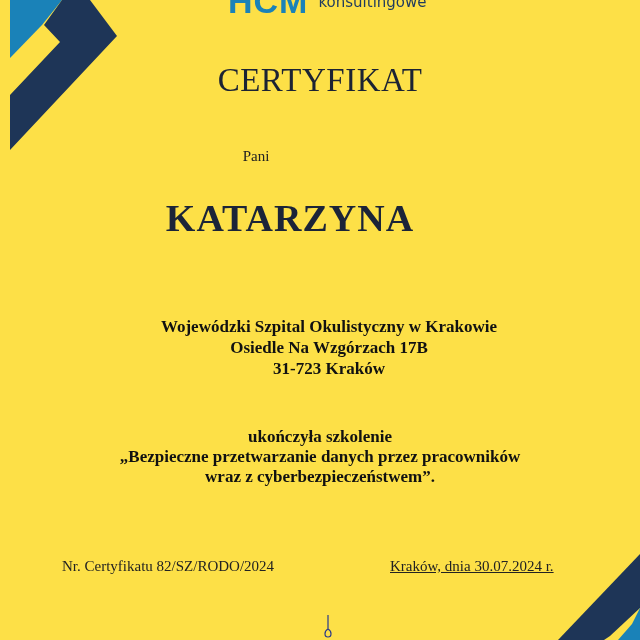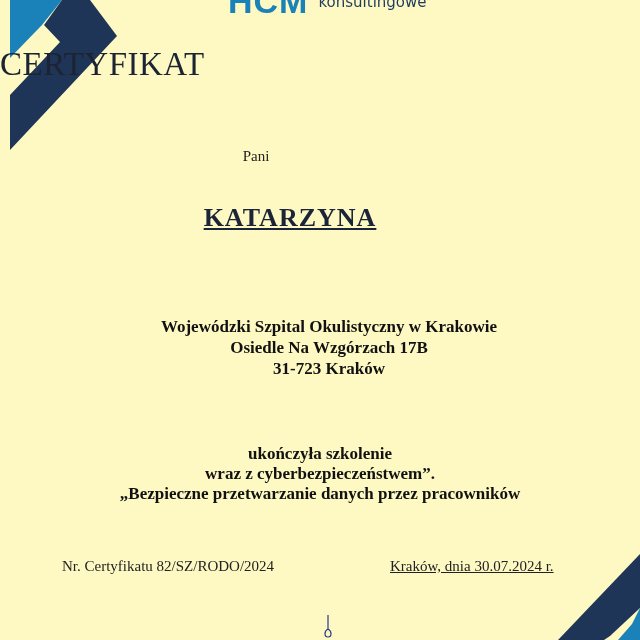--- a/index.html
+++ b/index.html
@@ -7,21 +7,21 @@
       padding: 0;
       width: 640px;
       height: 640px;
       overflow: hidden;
       background: #ffffff;
     }
     .page {
       position: relative;
       width: 640px;
       height: 640px;
-      background: #fef9c3;
+      background: #fde047;
       overflow: hidden;
       font-family: "Liberation Serif", serif;
       color: #111;
     }
     .deco { position: absolute; left: 0; top: 0; }
     .logo-area {
       position: absolute;
       top: -14px;
       left: 228px;
       height: 30px;
@@ -39,61 +39,61 @@
     }
     .logo-text {
       font-family: "DejaVu Sans", sans-serif;
       font-size: 15px;
       color: #1e3a5f;
       line-height: 20px;
       margin-bottom: 4px;
     }
     .title {
       position: absolute;
-      top: 46px;
+      top: 62px;
       left: 0;
       width: 640px;
+      text-align: center;
       font-size: 33px;
       color: #1c2333;
       letter-spacing: 0.5px;
     }
     .salutation {
       position: absolute;
       top: 148px;
       left: 0; width: 512px;
       text-align: center;
       font-size: 15px;
       color: #222;
     }
     .name {
       position: absolute;
       top: 194px;
       left: 0; width: 580px;
       text-align: center;
-      font-size: 26px;
+      font-size: 38px;
       font-weight: bold;
       color: #1b2438;
       line-height: 48px;
       letter-spacing: 1px;
-      text-decoration: underline;
     }
     .institution {
       position: absolute;
       top: 316px;
       left: 0; width: 640px;
       text-align: center;
       font-size: 17px;
       font-weight: bold;
       color: #111;
       line-height: 21px;
       padding-left: 9px;
     }
     .completion {
       position: absolute;
-      top: 444px;
+      top: 427px;
       left: 0; width: 640px;
       text-align: center;
       font-size: 17px;
       font-weight: bold;
       color: #111;
       line-height: 20px;
     }
     .footer-left {
       position: absolute;
       top: 558px;
@@ -144,22 +144,22 @@
   </div>
 
   <div class="institution">
     <div>Wojewódzki Szpital Okulistyczny w Krakowie</div>
     <div>Osiedle Na Wzgórzach 17B</div>
     <div>31-723 Kraków</div>
   </div>
 
   <div class="completion">
     <div>ukończyła szkolenie</div>
+    <div>„Bezpieczne przetwarzanie danych przez pracowników</div>
     <div>wraz z cyberbezpieczeństwem”.</div>
-    <div>„Bezpieczne przetwarzanie danych przez pracowników</div>
   </div>
 
   <div class="footer-left">Nr. Certyfikatu 82/SZ/RODO/2024</div>
   <div class="footer-right">Kraków, dnia 30.07.2024 r.</div>
 
   <svg class="signature" width="20" height="25" viewBox="0 0 20 25">
     <path d="M8,0 L8,14 M8,14 C4,16 4,22 8,22 C12,22 12,16 8,14" stroke="#2a3a8a" stroke-width="1.2" fill="none"></path>
   </svg>
 
 </div>

